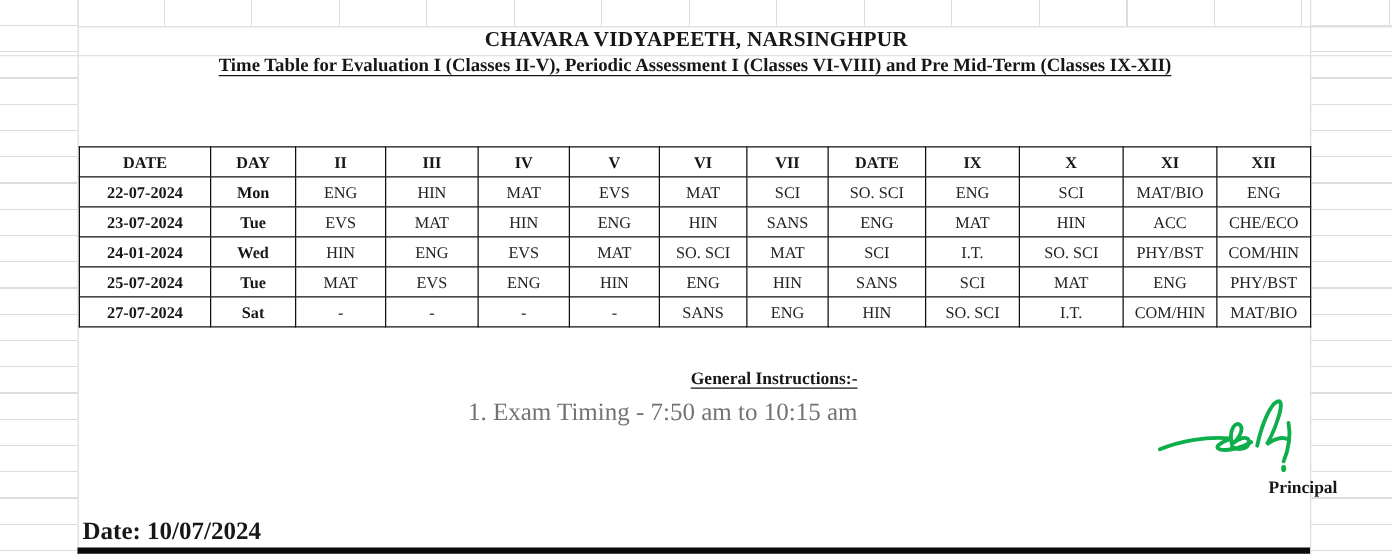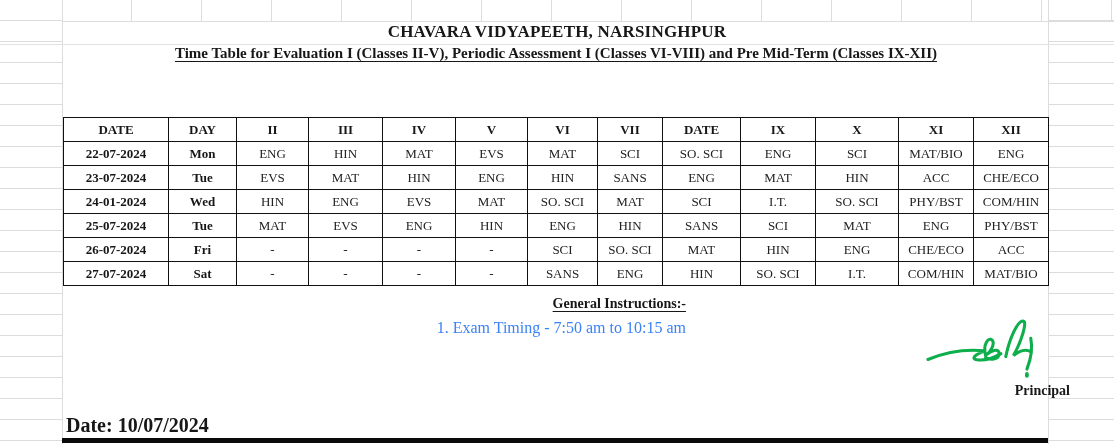--- a/index.html
+++ b/index.html
@@ -49,21 +49,21 @@
   table.tt th { font-weight:bold; }
   td.c-date, td.c-day { font-weight:bold; }
   td.c-sub { font-weight:normal; color:#222222; }
 
   
   .instructions { position:absolute; left:66px; top:296px; width:620px;text-align:right; }
   .instr-head {
     font-size:14px; font-weight:bold; text-decoration:underline;
     text-underline-offset:3px; margin-bottom:7px;
   }
-  .instr-item { font-size:16px; margin-bottom:7px; color:#3b82f6; }
+  .instr-item { font-size:20px; margin-bottom:7px; color:#737373; }
 
   
   .sig-wrap { position:absolute; left:925px; top:308px; width:125px; height:76px; }
   .principal {
     position:absolute; left:920px; top:383px; width:150px; text-align:right;
     font-size:14px; font-weight:bold;
   }
   .date-line { position:absolute; left:66px; top:414px; font-size:20px; font-weight:bold; }
   .bottom-bar { position:absolute; left:62px; top:438px; width:986px; height:5px; background:#0a0a0a; }
 </style>
@@ -166,35 +166,20 @@
       <td class="c-sub">HIN</td>
       <td class="c-sub">ENG</td>
       <td class="c-sub">HIN</td>
       <td class="c-sub">SANS</td>
       <td class="c-sub">SCI</td>
       <td class="c-sub">MAT</td>
       <td class="c-sub">ENG</td>
       <td class="c-sub">PHY/BST</td>
     </tr>
     <tr>
-      <td class="c-date">26-07-2024</td>
-      <td class="c-day">Fri</td>
-      <td class="c-sub">-</td>
-      <td class="c-sub">-</td>
-      <td class="c-sub">-</td>
-      <td class="c-sub">-</td>
-      <td class="c-sub">SCI</td>
-      <td class="c-sub">SO. SCI</td>
-      <td class="c-sub">MAT</td>
-      <td class="c-sub">HIN</td>
-      <td class="c-sub">ENG</td>
-      <td class="c-sub">CHE/ECO</td>
-      <td class="c-sub">ACC</td>
-    </tr>
-    <tr>
       <td class="c-date">27-07-2024</td>
       <td class="c-day">Sat</td>
       <td class="c-sub">-</td>
       <td class="c-sub">-</td>
       <td class="c-sub">-</td>
       <td class="c-sub">-</td>
       <td class="c-sub">SANS</td>
       <td class="c-sub">ENG</td>
       <td class="c-sub">HIN</td>
       <td class="c-sub">SO. SCI</td>

